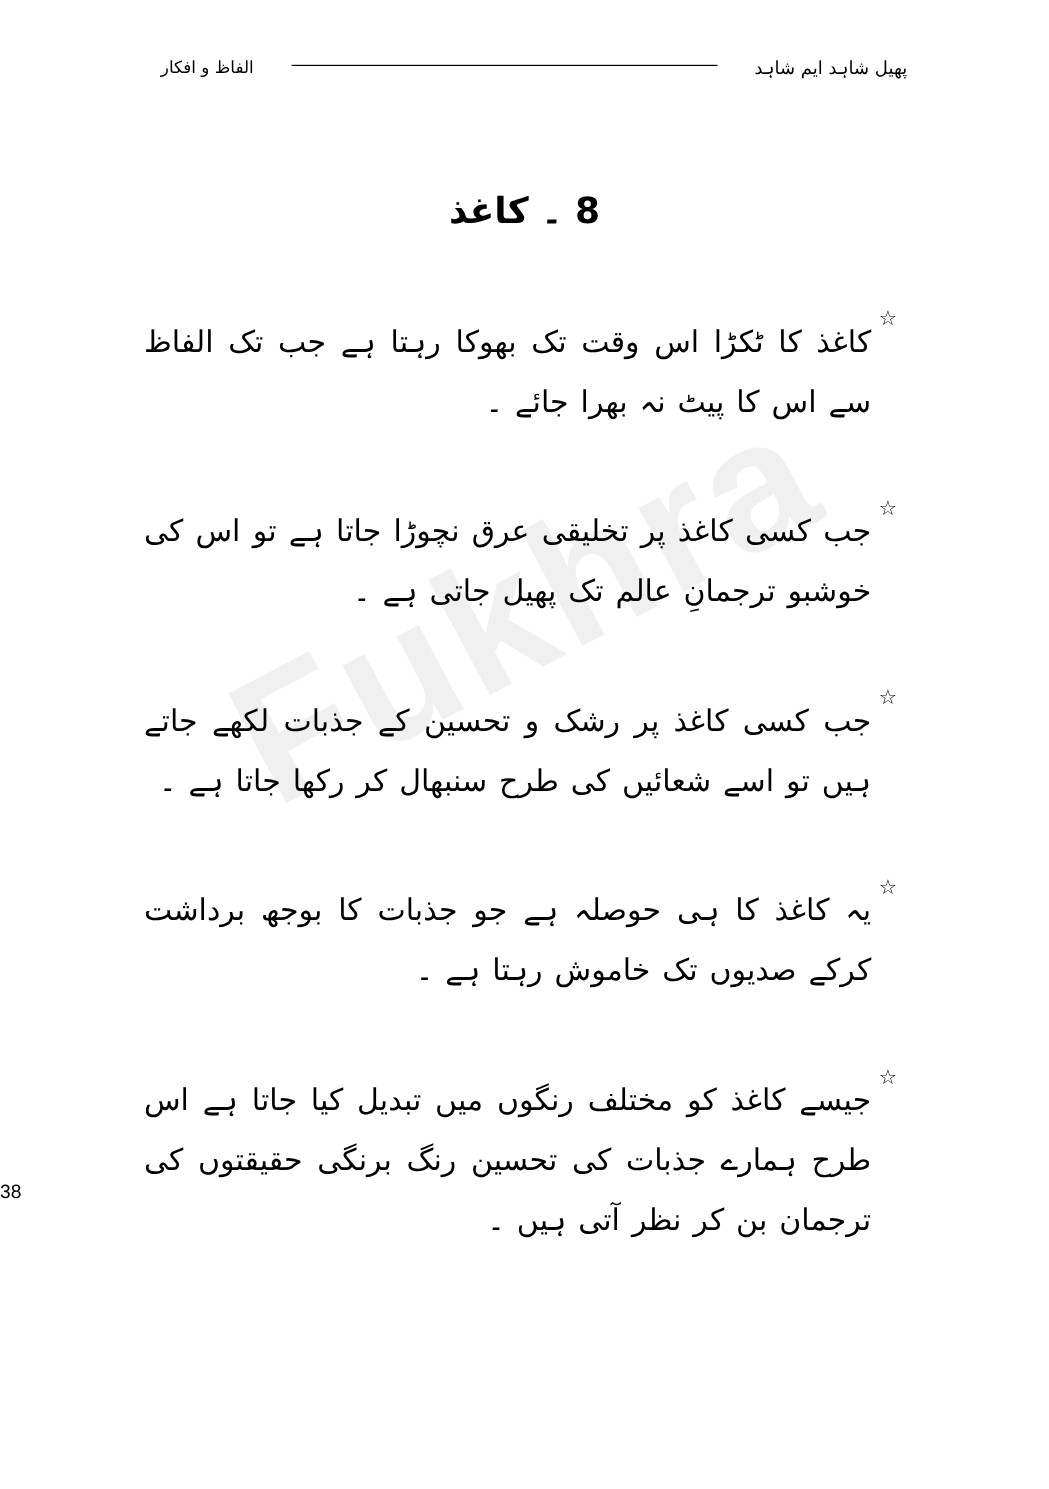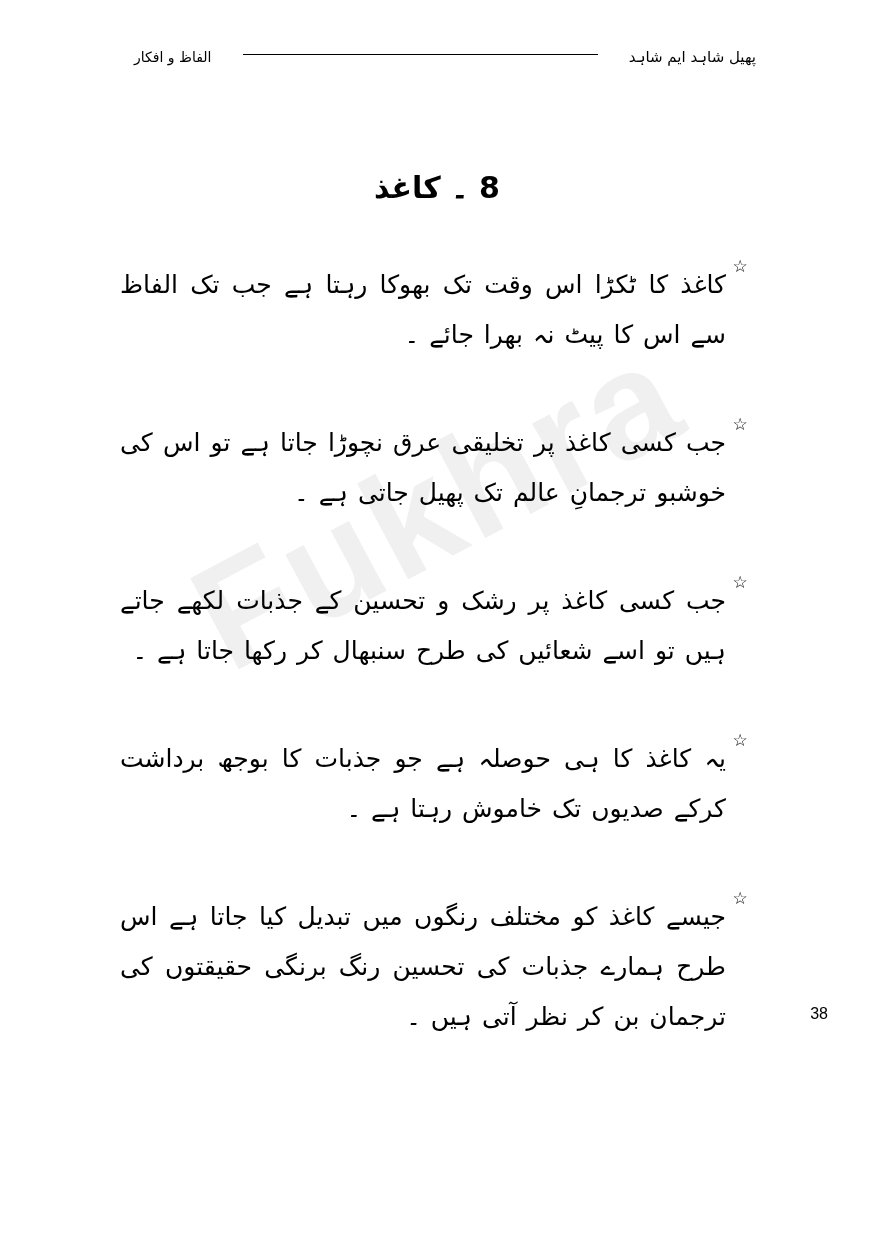--- a/index.html
+++ b/index.html
@@ -66,21 +66,21 @@
     font-family: "DejaVu Sans", sans-serif;
     font-size: 14px;
     white-space: nowrap;
     direction: rtl;
     margin-left: 16px;
   }
 
   
   .title {
     position: absolute;
-    top: 150px;
+    top: 138px;
     left: 0;
     width: 874px;
     text-align: center;
     font-size: 30px;
     font-weight: bold;
     direction: rtl;
     z-index: 2;
     font-family: "DejaVu Sans", sans-serif;
   }
 
@@ -118,25 +118,24 @@
     word-spacing: 2px;
     margin-top: 12px;
   }
 
   
   .page-number {
     position: absolute;
     top: 985px;
     left: 0;
     width: 828px;
-    text-align: right;
+    text-align: left;
     font-family: "Liberation Sans", sans-serif;
     font-size: 16px;
     z-index: 2;
-    margin-top: 20px;
   }
 </style>
 </head>
 <body>
 
 <div class="page">
 
   <div class="watermark">Fukhra</div>
 
   <div class="header">

